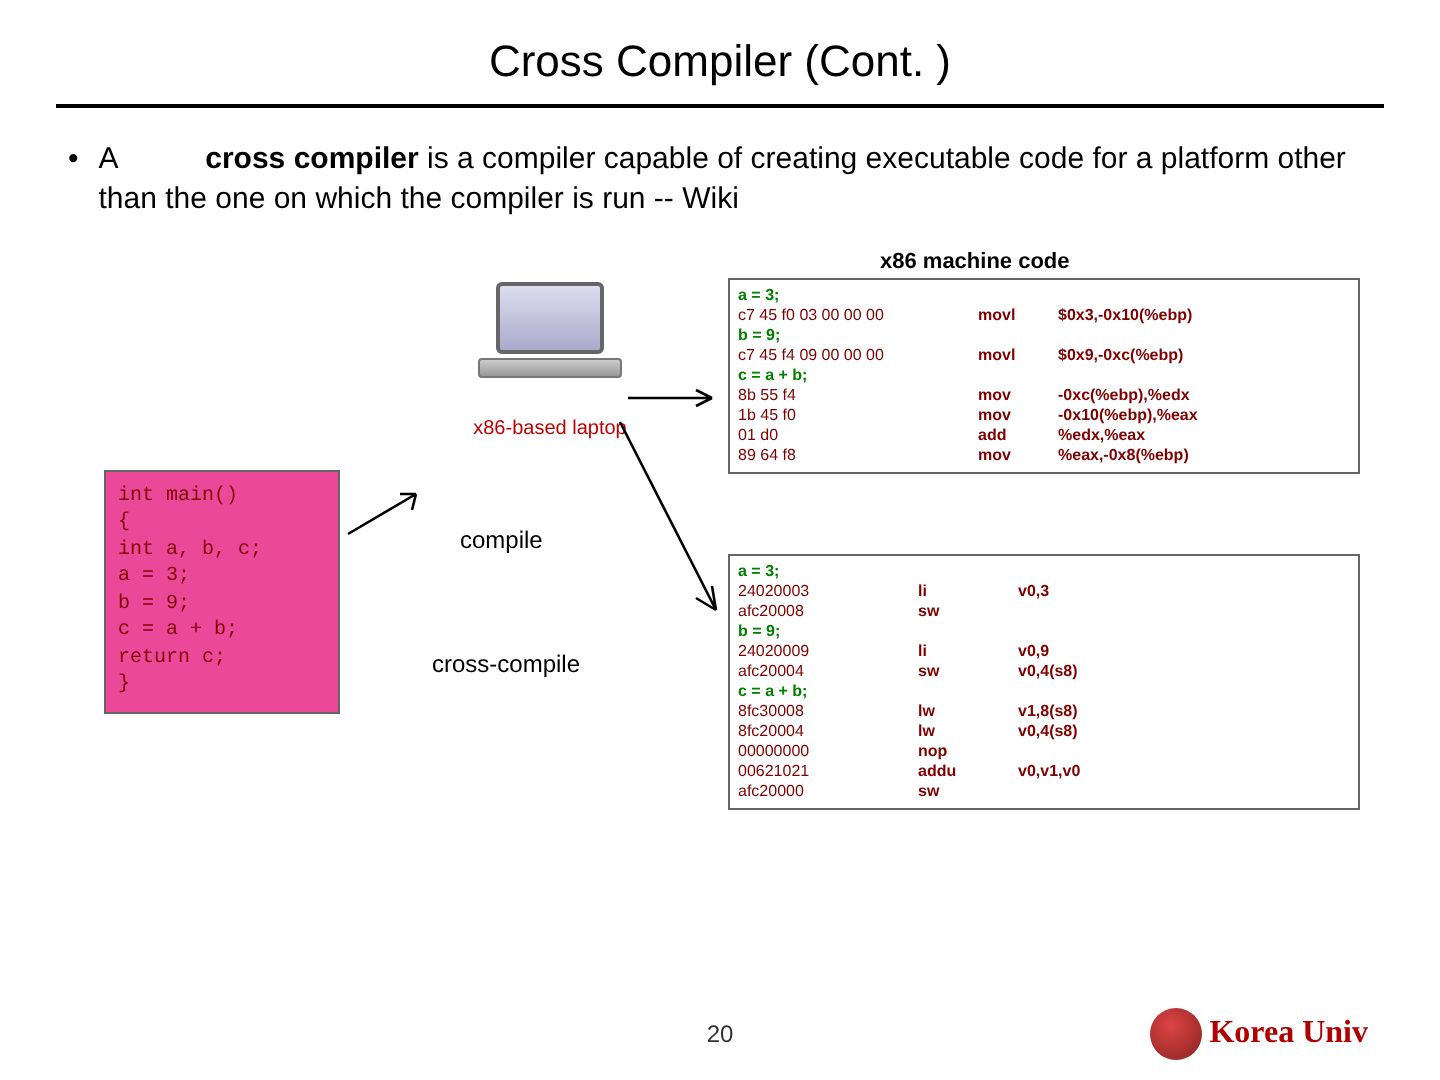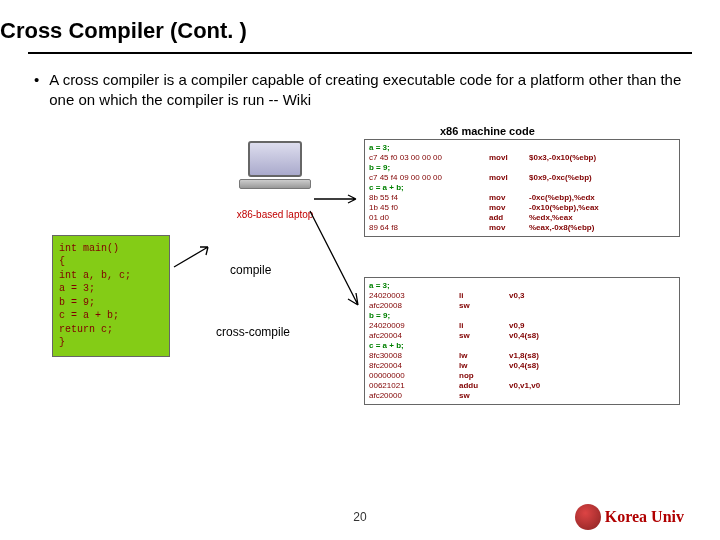--- a/index.html
+++ b/index.html
@@ -1,24 +1,24 @@
 <!DOCTYPE html>
 <html><head>
 <meta charset="utf-8">
 <style>
   * { box-sizing: border-box; margin: 0; padding: 0; }
   body { width: 720px; height: 540px; background: #fff; font-family: Verdana, Arial, sans-serif; position: relative; overflow: hidden; }
-  .title { text-align: left; font-size: 22px; font-weight: bold; color: #000; padding: 18px 0 8px 0; }
+  .title { text-align: center; font-size: 22px; font-weight: normal; color: #000; padding: 18px 0 8px 0; }
   .rule { height: 2px; background: #000; margin: 0 28px 16px 28px; }
   .bullet { display: flex; padding: 0 34px 0 34px; font-size: 15px; color: #000; line-height: 1.35; }
   .bullet .dot { flex: 0 0 auto; margin-right: 10px; }
   .bullet .txt { flex: 1; }
-  .bold { font-weight: normal; }
+  .bold { font-weight: bold; margin-left: 40px; }
   .content { position: relative; margin-top: 14px; height: 330px; }
-  .src-box { position: absolute; left: 52px; top: 110px; width: 118px; border: 1px solid #666; background: #84cc16; font-family: "Courier New", monospace; font-size: 10px; padding: 6px 6px; color: #800000; line-height: 1.35; }
+  .src-box { position: absolute; left: 52px; top: 110px; width: 118px; border: 1px solid #666; background: #ec4899; font-family: "Courier New", monospace; font-size: 10px; padding: 6px 6px; color: #800000; line-height: 1.35; }
   .laptop-area { position: absolute; left: 210px; top: 16px; width: 130px; text-align: center; }
   .laptop { width: 72px; height: 52px; margin: 0 auto; position: relative; }
   .laptop .screen { width: 54px; height: 36px; background: linear-gradient(#dde, #aac); border: 2px solid #666; border-radius: 3px; margin: 0 auto; }
   .laptop .base { width: 72px; height: 10px; background: linear-gradient(#ccc, #999); border: 1px solid #777; border-radius: 2px; margin: 2px auto 0 auto; }
   .laptop-label { font-size: 10px; color: #c00000; margin-top: 16px; }
   .arrow-label { position: absolute; font-size: 12px; color: #000; }
   .arrow-label.compile { left: 230px; top: 138px; }
   .arrow-label.xcompile { left: 216px; top: 200px; }
   .x86-label { position: absolute; left: 440px; top: 0px; font-size: 11px; font-weight: bold; color: #000; }
   .mips-label { position: absolute; left: 490px; top: 136px; font-size: 11px; font-weight: bold; color: #000; margin-top: 45px; }

